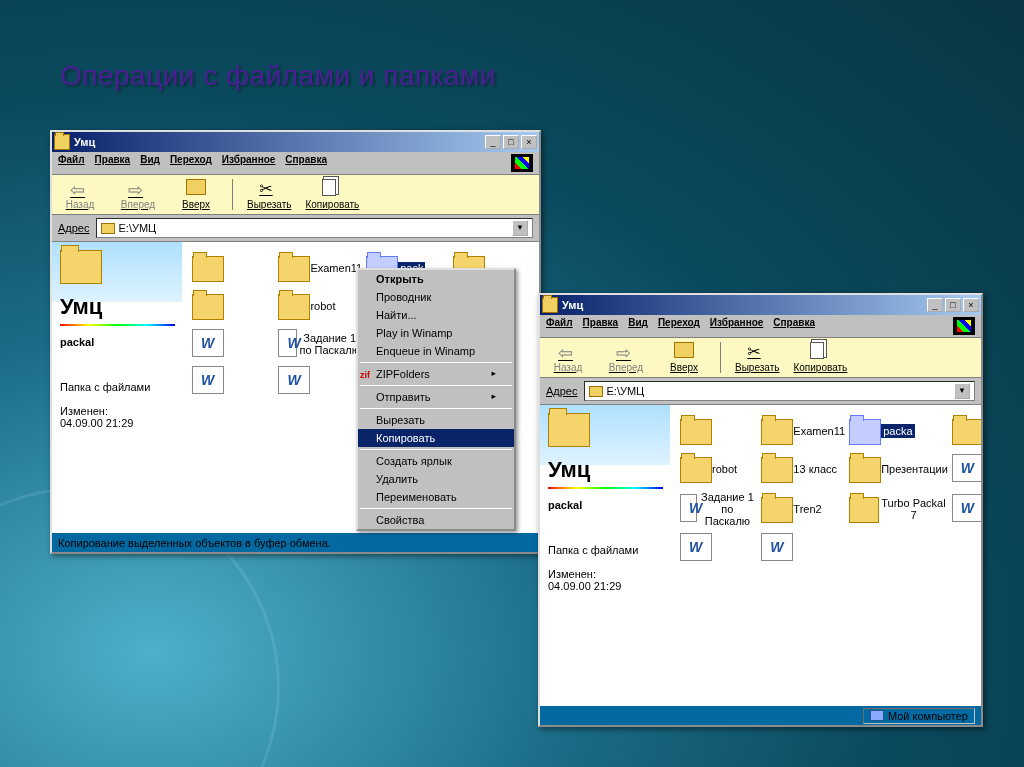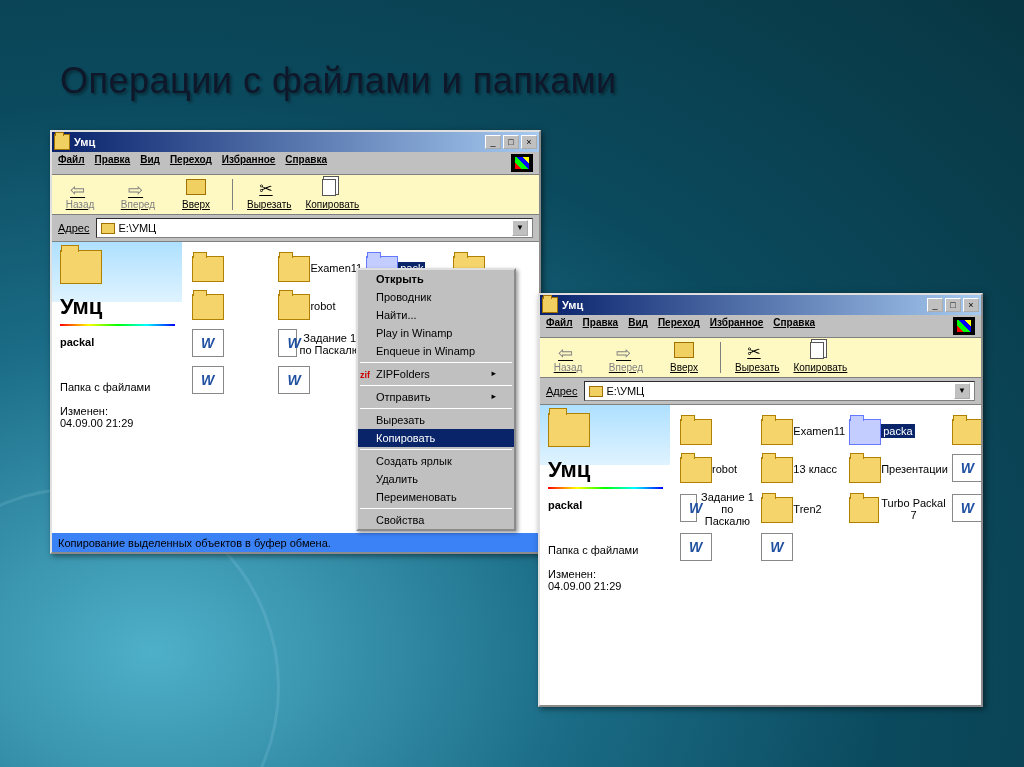--- a/index.html
+++ b/index.html
@@ -5,21 +5,21 @@
   * { box-sizing: border-box; margin: 0; padding: 0; }
   body {
     width: 1024px; height: 767px;
     background: radial-gradient(ellipse at 15% 85%, #4fb0c9 0%, #1a6b85 35%, #0b4a5e 60%, #083642 100%);
     font-family: "MS Sans Serif", Tahoma, sans-serif;
     overflow: hidden;
     position: relative;
   }
   .slide-title {
     position: absolute; top: 60px; left: 60px;
-    font-size: 36px; color: #0f172a; font-weight: normal;
+    font-size: 28px; color: #4c1d95; font-weight: normal;
     text-shadow: 2px 2px 3px rgba(0,0,0,.4);
     letter-spacing: .5px;
   }
   
   .win {
     position: absolute;
     background: #c0c0c0;
     border: 2px outset #dfdfdf;
     box-shadow: 2px 2px 6px rgba(0,0,0,.5);
     font-size: 11px;
@@ -66,21 +66,21 @@
   .filegrid { position:absolute; left:140px; top:10px; right:4px; display:grid; grid-template-columns:repeat(4,1fr); gap:6px 4px;}
   .fileitem { display:flex;flex-direction:row;align-items:center;font-size:11px;text-align:center;}
   .fileitem .fico{width:32px;height:28px;margin-bottom:2px;}
   .fico.folder{background:#f5d56b;border:1px solid #b08000;position:relative;height:26px;margin-top:4px;}
   .fico.folder:before{content:"";position:absolute;top:-5px;left:0;width:12px;height:5px;background:#f5d56b;border:1px solid #b08000;border-bottom:none;}
   .fico.folder.sel{filter:hue-rotate(190deg) saturate(1.2);}
   .fico.doc{background:#fff;border:1px solid #888;position:relative;}
   .fico.doc:before{content:"W";position:absolute;top:5px;left:8px;font-size:14px;font-weight:bold;color:#2050a0;font-style:italic;}
   .fileitem.selected .flabel{background:#0a246a;color:#fff;padding:0 2px;}
   .fileitem.selected2 .flabel{background:#0a246a;color:#fff;padding:0 1px;border:1px solid #0a246a;}
-  .status { height:20px; background:#3b82f6; border-top:1px solid #fff; display:flex;align-items:center;padding:0 6px;font-size:11px;}
+  .status { height:20px; background:#0369a1; border-top:1px solid #fff; display:flex;align-items:center;padding:0 6px;font-size:11px;}
   .status .spane{border:1px inset #c0c0c0;padding:1px 6px;margin-left:auto;display:flex;align-items:center;gap:4px;}
   .status .comp-ico{width:14px;height:11px;background:#8af;border:1px solid #258;}
   
   .ctxmenu {
     position:absolute; background:#c0c0c0; border:2px outset #dfdfdf;
     font-size:11px; min-width:160px; z-index:50;
     box-shadow:2px 2px 4px rgba(0,0,0,.4);
   }
   .ctxmenu .mi { padding:3px 18px 3px 18px; }
   .ctxmenu .mi.bold{font-weight:bold;}
@@ -357,13 +357,20 @@
         <div class="fileitem">
           <div class="fico doc"></div>
           <div class="flabel"></div>
         </div>
         <div class="fileitem">
           <div class="fico doc"></div>
           <div class="flabel"></div>
         </div>
       </div>
   </div>
+  <div class="status">
+    <span></span>
+    <div class="spane">
+      <div class="comp-ico"></div>
+      <span>Мой компьютер</span>
+    </div>
+  </div>
 </div>
 
 </body></html>

